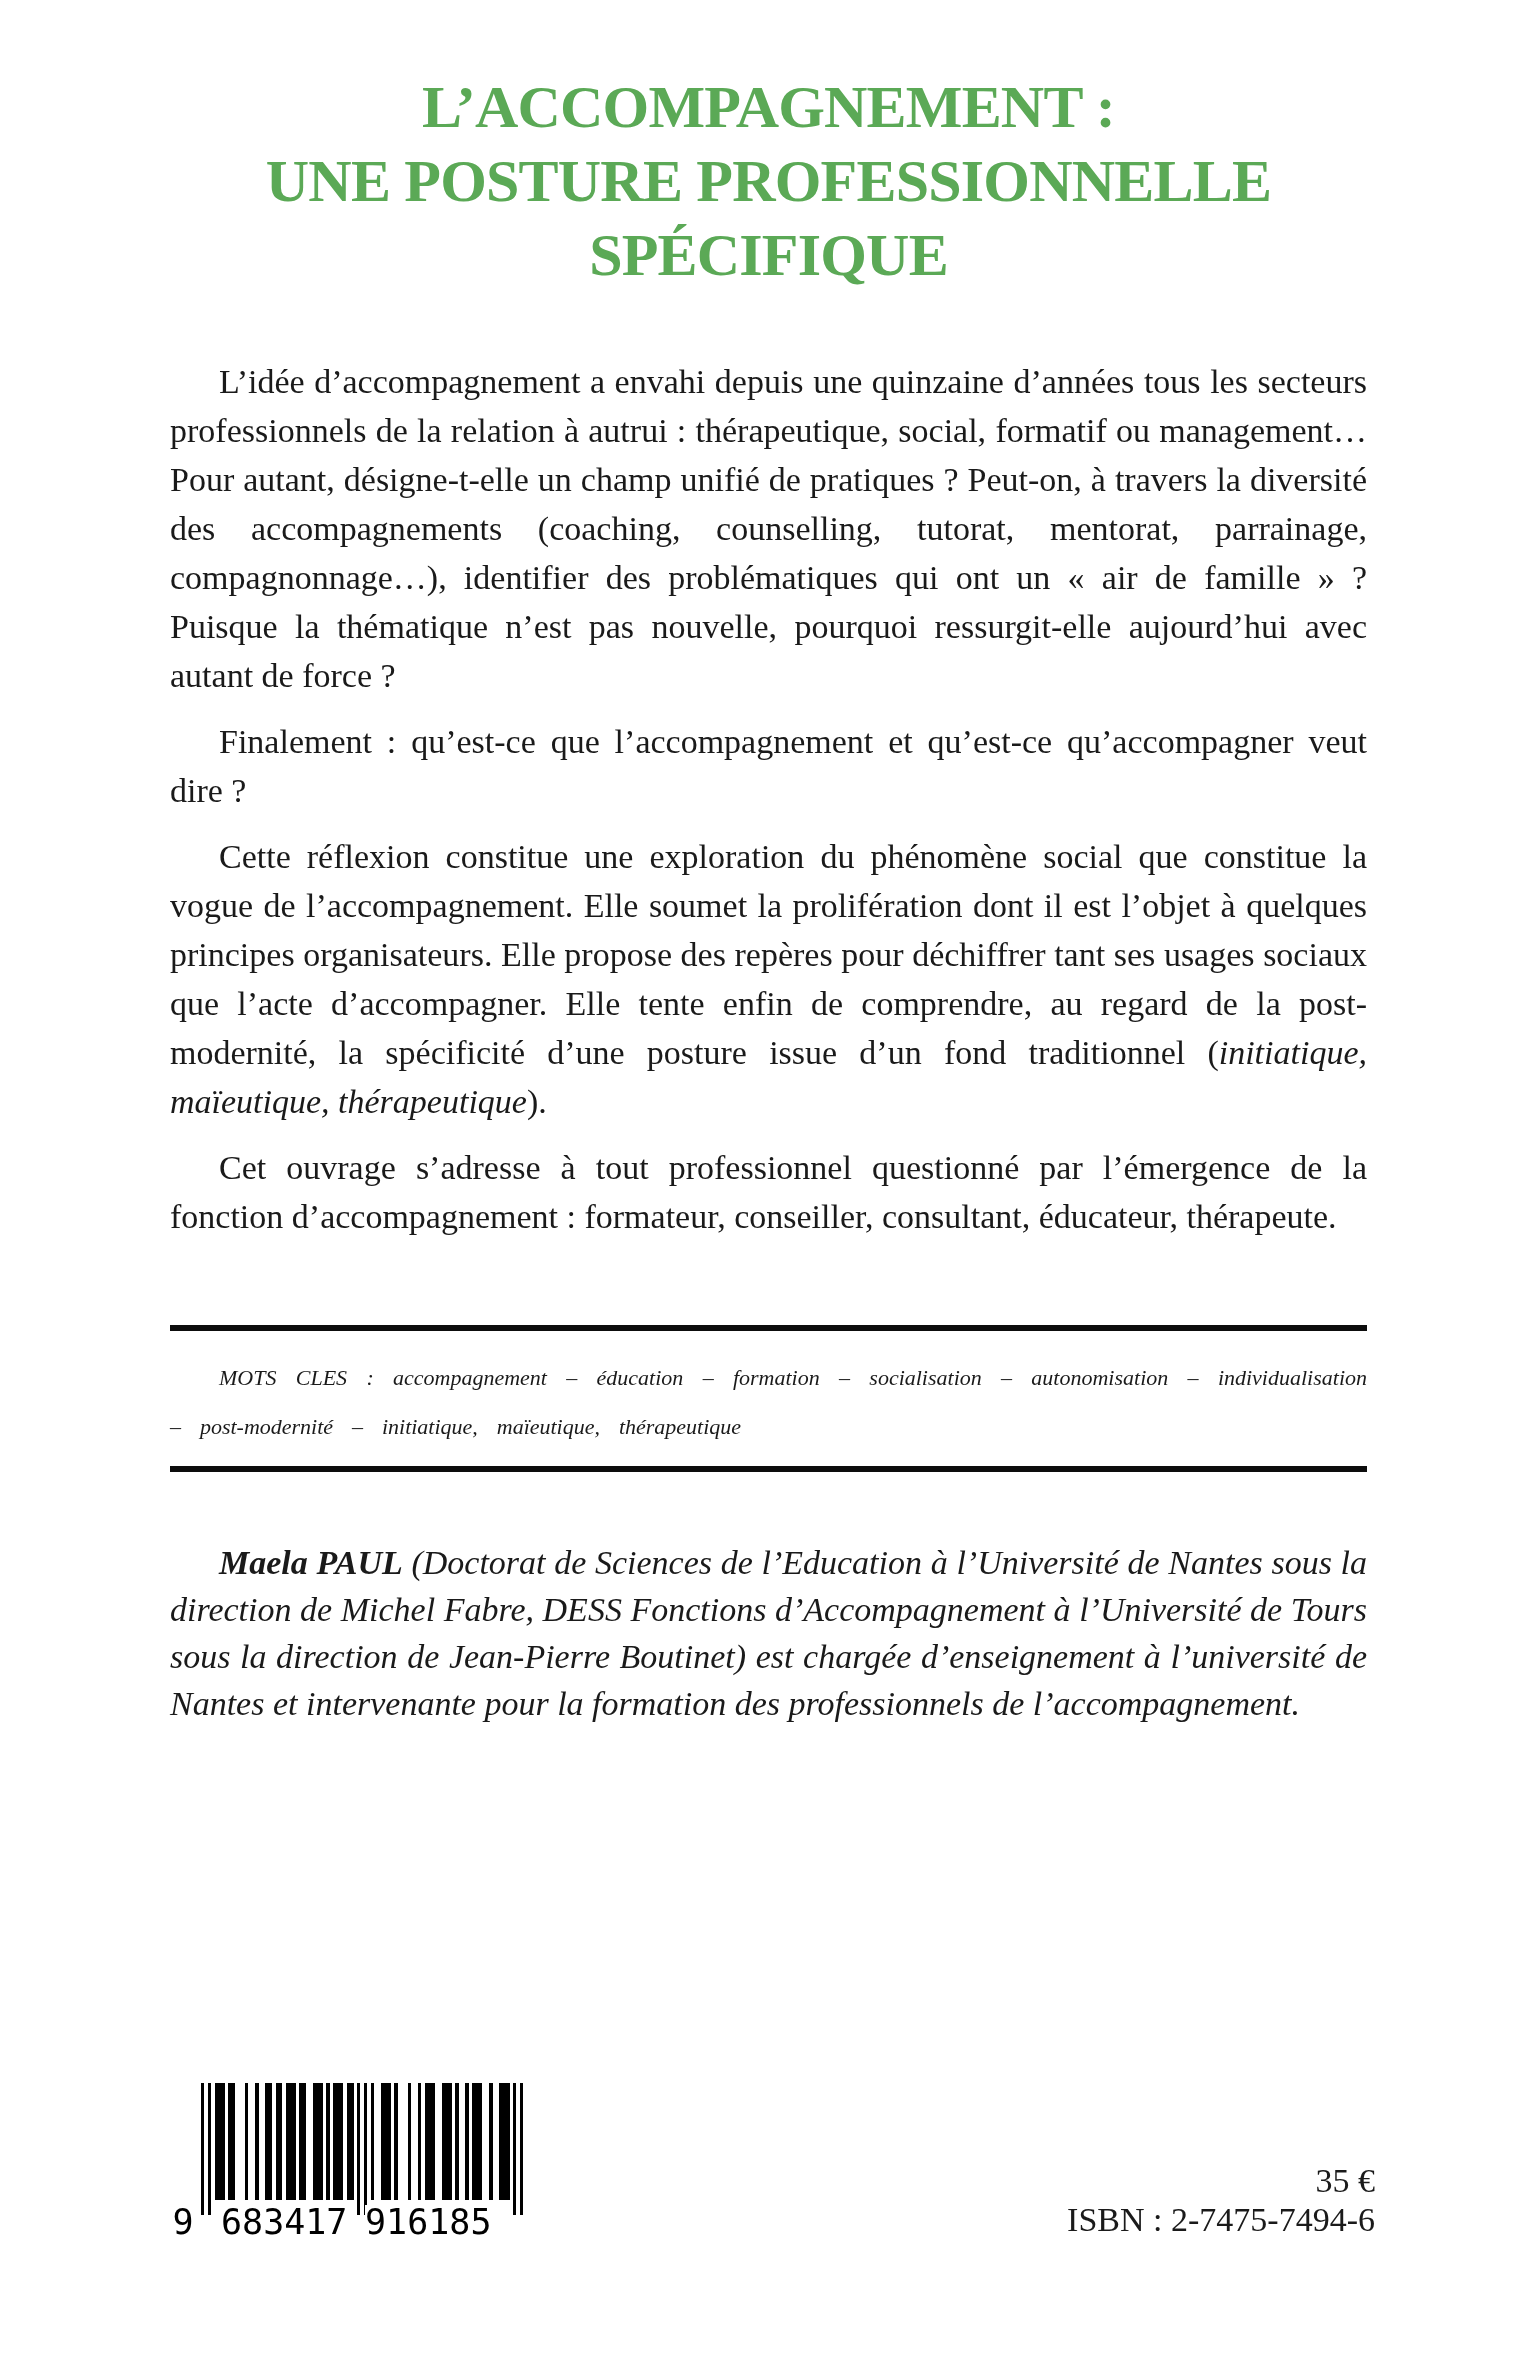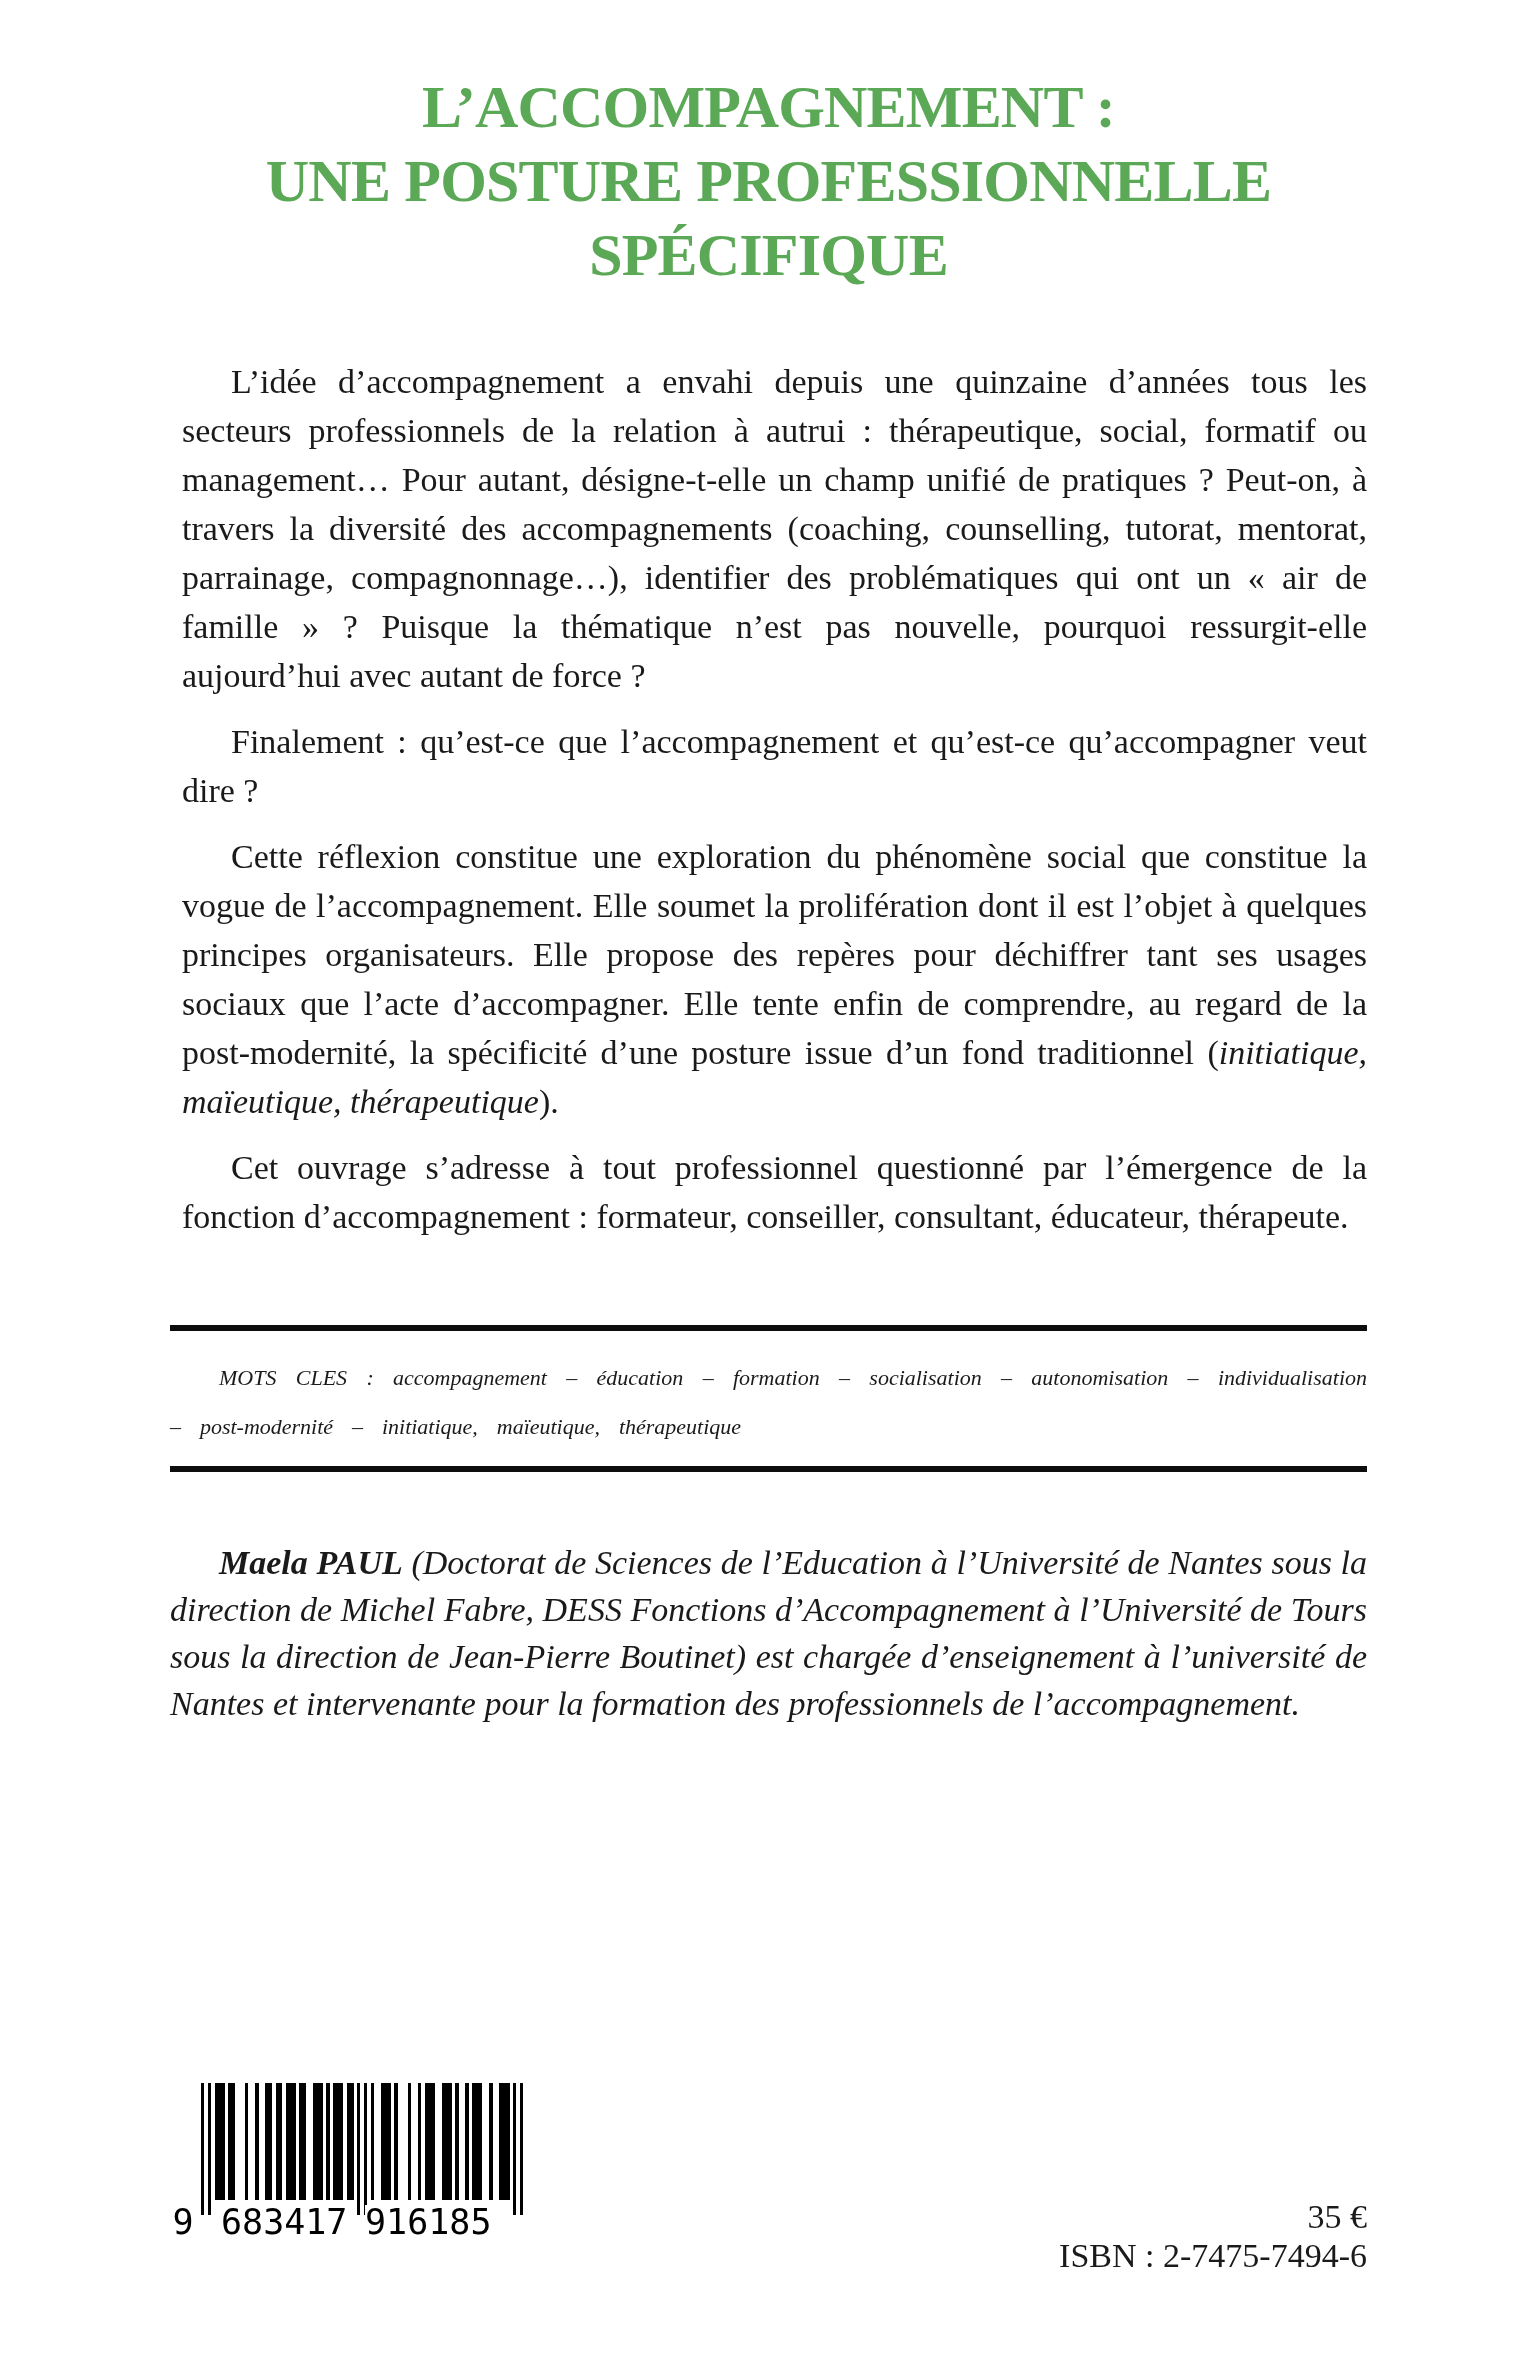--- a/index.html
+++ b/index.html
@@ -20,21 +20,21 @@
   .title{
     margin:70px 0 0 0;
     text-align:center;
     color:#5ba956;
     font-size:60px;
     font-weight:bold;
     line-height:74px;
     letter-spacing:-0.8px;
   }
   .tline{display:block;}
-  .body-text{margin-top:65px;margin-left:12px;}
+  .body-text{margin-top:65px;}
   .body-text p{
     margin:0 0 17px 0;
     font-size:34px;
     line-height:49px;
     text-align:justify;
     text-indent:49px;
   }
   .seg-normal{font-style:normal;}
   .seg-italic{font-style:italic;}
   .seg-bold-italic{font-style:italic;font-weight:bold;}
@@ -86,26 +86,25 @@
   }
   .digits span{background:#ffffff;}
   .digit-lead{
     position:absolute;
     left:-28.5px;top:0;
   }
   .digit-group2{margin-left:17.6px;}
   
   .pricing{
     position:absolute;
-    right:168px;top:2161px;
+    right:160px;top:2161px;
     text-align:right;
     font-size:34px;
     line-height:39px;
     color:#1a1a1a;
-    margin-top:36px;
   }
 </style>
 </head>
 <body>
 
 <div class="page">
 
   <div class="col">
 
     <h1 class="title">

